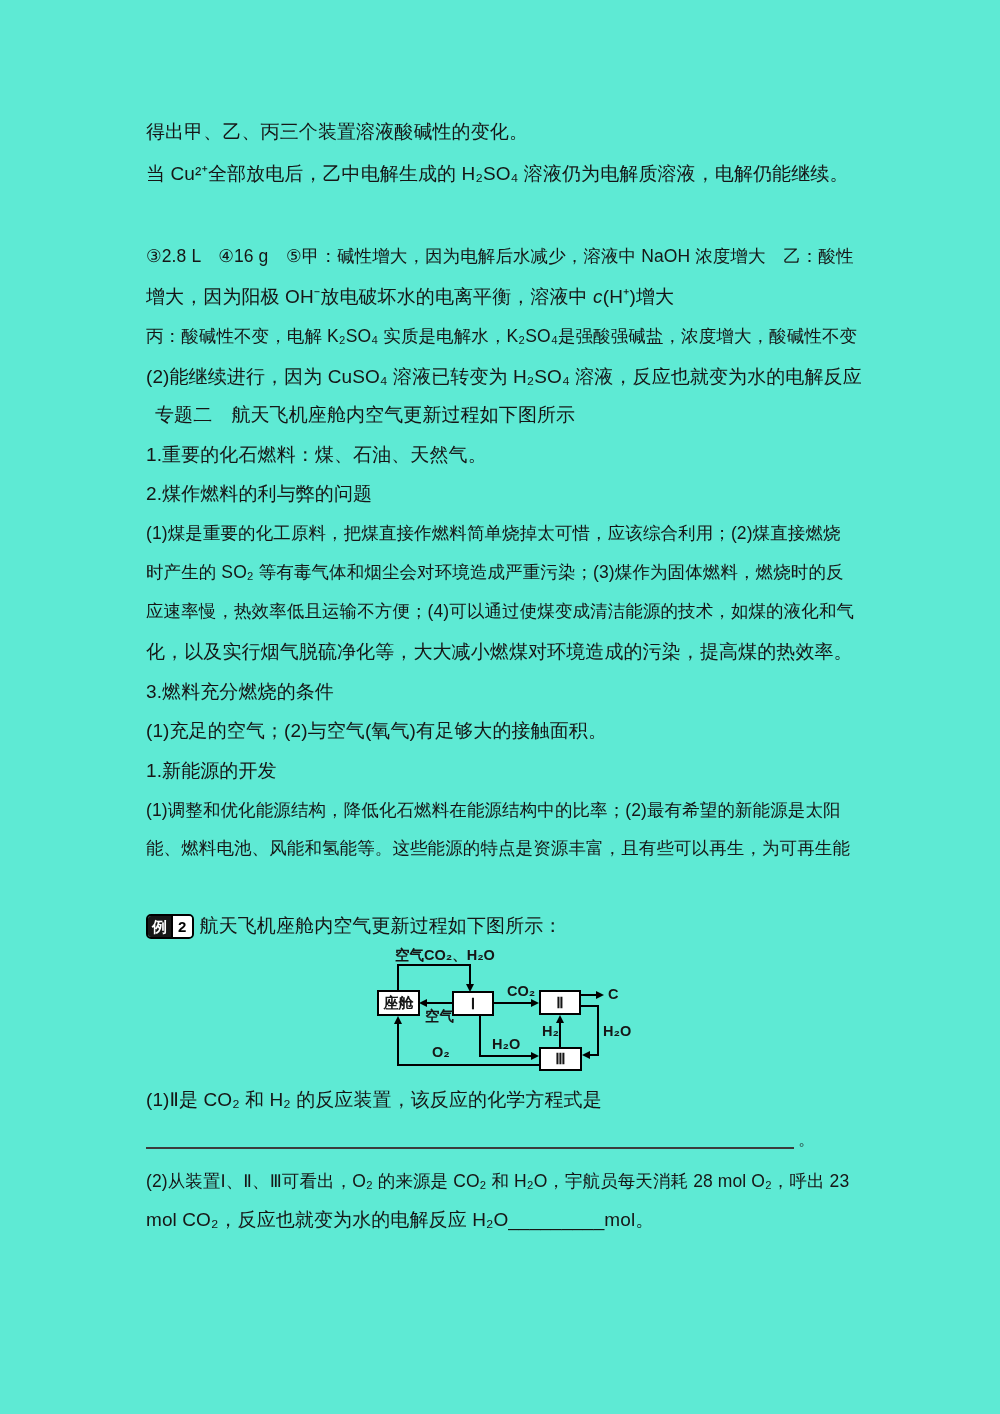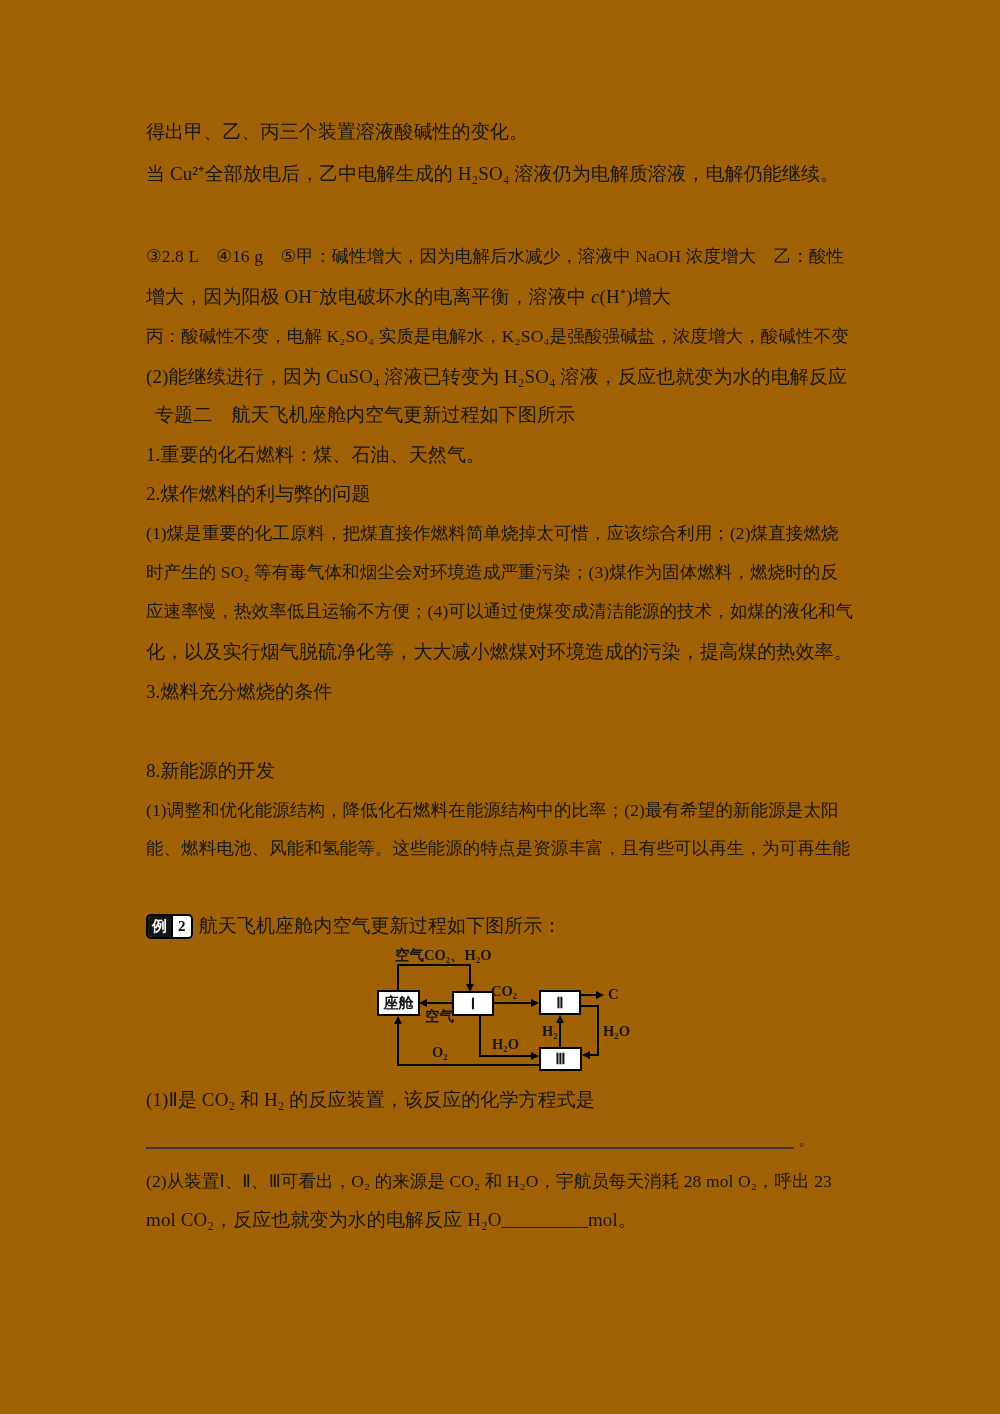--- a/index.html
+++ b/index.html
@@ -1,18 +1,18 @@
 <!DOCTYPE html>
 <html><head>
 <meta charset="utf-8">
 <style>
   html,body { margin:0; padding:0; background:#ffffff; }
   .page {
-    position:relative; width:1000px; height:1414px; background:#a16207;
-    font-family:Liberation Serif, serif;
+    position:relative; width:1000px; height:1414px; background:#5eead4;
+    font-family:Liberation Sans, sans-serif;
     color:#161616; overflow:hidden;
   }
   .tl {
     position:absolute; left:146px; font-size:19px; line-height:27px;
     white-space:pre; letter-spacing:0.1px;
   }
   .dense { font-size:17.5px; }
   .indent { left:155px; }
   .it { font-style:italic; }
 
@@ -56,21 +56,22 @@
   <div class="tl dense" style="top:323px">丙：酸碱性不变，电解 K₂SO₄ 实质是电解水，K₂SO₄是强酸强碱盐，浓度增大，酸碱性不变</div>
   <div class="tl" style="top:363px">(2)能继续进行，因为 CuSO₄ 溶液已转变为 H₂SO₄ 溶液，反应也就变为水的电解反应</div>
   <div class="tl indent" style="top:401px">专题二　航天飞机座舱内空气更新过程如下图所示</div>
   <div class="tl" style="top:441px">1.重要的化石燃料：煤、石油、天然气。</div>
   <div class="tl" style="top:480px">2.煤作燃料的利与弊的问题</div>
   <div class="tl dense" style="top:520px">(1)煤是重要的化工原料，把煤直接作燃料简单烧掉太可惜，应该综合利用；(2)煤直接燃烧</div>
   <div class="tl dense" style="top:559px">时产生的 SO₂ 等有毒气体和烟尘会对环境造成严重污染；(3)煤作为固体燃料，燃烧时的反</div>
   <div class="tl dense" style="top:598px">应速率慢，热效率低且运输不方便；(4)可以通过使煤变成清洁能源的技术，如煤的液化和气</div>
   <div class="tl" style="top:638px">化，以及实行烟气脱硫净化等，大大减小燃煤对环境造成的污染，提高煤的热效率。</div>
   <div class="tl" style="top:678px">3.燃料充分燃烧的条件</div>
-  <div class="tl" style="top:757px">8.新能源的开发</div>
+  <div class="tl" style="top:717px">(1)充足的空气；(2)与空气(氧气)有足够大的接触面积。</div>
+  <div class="tl" style="top:757px">1.新能源的开发</div>
   <div class="tl dense" style="top:797px">(1)调整和优化能源结构，降低化石燃料在能源结构中的比率；(2)最有希望的新能源是太阳</div>
   <div class="tl dense" style="top:835px">能、燃料电池、风能和氢能等。这些能源的特点是资源丰富，且有些可以再生，为可再生能</div>
 
   <div class="tl badge-line" style="top:912px">
     <span class="badge">
       <span class="tag">例</span>
       <span class="num">2</span>
     </span>
     <span>航天飞机座舱内空气更新过程如下图所示：</span>
   </div>
@@ -87,21 +88,21 @@
     <div class="ln" style="left:129px;top:20px;width:2px;height:22px;"></div>
     <div class="ar ar-d" style="left:126px;top:40px;"></div>
     <div class="dlabel" style="left:55px;top:2px;">空气CO₂、H₂O</div>
 
     <div class="ln" style="left:84px;top:58px;width:28px;height:2px;"></div>
     <div class="ar ar-l" style="left:79px;top:55px;"></div>
     <div class="dlabel" style="left:85px;top:63px;">空气</div>
 
     <div class="ln" style="left:154px;top:58px;width:40px;height:2px;"></div>
     <div class="ar ar-r" style="left:191px;top:55px;"></div>
-    <div class="dlabel" style="left:151px;top:39px;">CO₂</div>
+    <div class="dlabel" style="left:167px;top:39px;">CO₂</div>
 
     <div class="ln" style="left:241px;top:50px;width:18px;height:2px;"></div>
     <div class="ar ar-r" style="left:256px;top:47px;"></div>
     <div class="dlabel" style="left:268px;top:42px;">C</div>
 
     <div class="ln" style="left:241px;top:61px;width:18px;height:2px;"></div>
     <div class="ln" style="left:257px;top:61px;width:2px;height:51px;"></div>
     <div class="ln" style="left:247px;top:110px;width:12px;height:2px;"></div>
     <div class="ar ar-l" style="left:242px;top:107px;"></div>
     <div class="dlabel" style="left:263px;top:79px;">H₂O</div>

